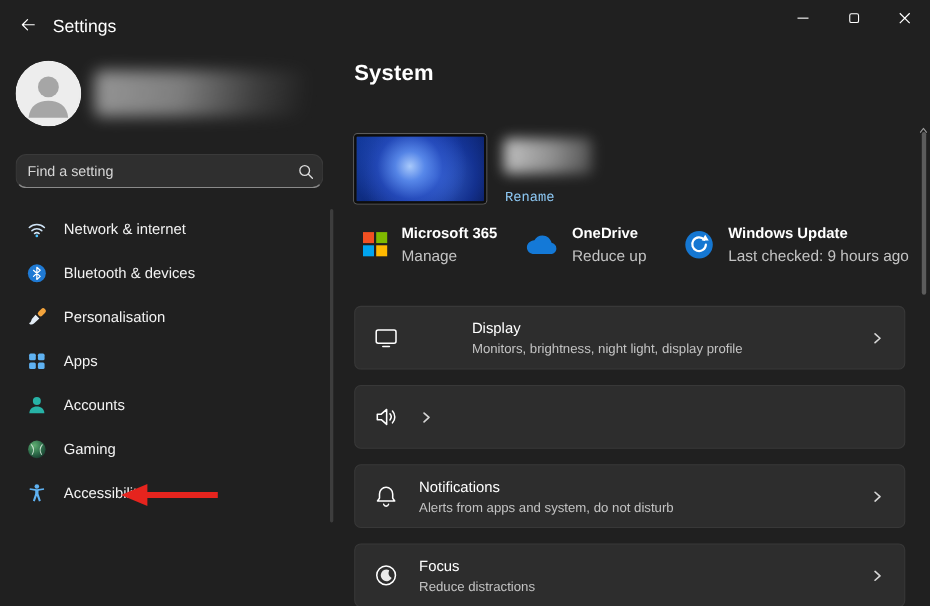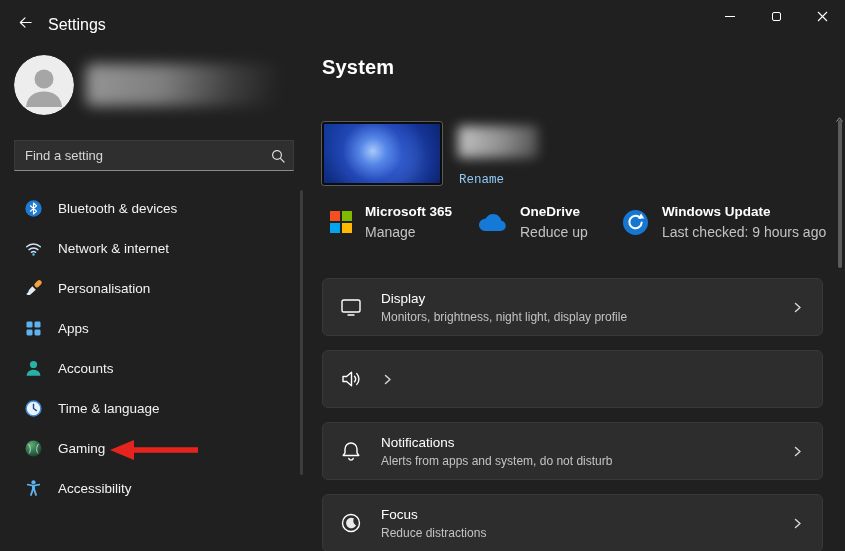--- a/index.html
+++ b/index.html
@@ -21,21 +21,21 @@
   .max-glyph { width: 9px; height: 9px; border: 1px solid #fff; border-radius: 2px; }
 
   
   .profile-avatar { position: absolute; left: 14px; top: 55px; width: 60px; height: 60px; border-radius: 50%; overflow: hidden; cursor: pointer; }
   .blurred-name { position: absolute; left: 86px; top: 64px; width: 192px; height: 42px; border-radius: 6px;
     background: linear-gradient(100deg, #ababab 0%, #8f8f8f 40%, rgba(80,80,80,.75) 75%, rgba(32,32,32,0) 100%);
     filter: blur(7px); opacity: .85; }
 
   
   .search-box { position: absolute; left: 14px; top: 140px; width: 280px; height: 31px;
-    background: #2f2f2f; border: 1px solid #3a3a3a; border-bottom-color: #8a8a8a; border-radius: 0;
+    background: #2f2f2f; border: 1px solid #3a3a3a; border-bottom-color: #8a8a8a; border-radius: 10px;
     display: flex; align-items: center; }
   .search-box input { flex: 1; height: 100%; background: transparent; border: none; outline: none;
     color: #fff; font-size: 13px; padding: 0 10px; font-family: inherit; }
   .search-box input::placeholder { color: #d6d6d6; }
   .search-icon { width: 30px; display: flex; justify-content: center; align-items: center; cursor: pointer; }
 
   
   .sidebar-nav { position: absolute; left: 8px; top: 190px; width: 288px; }
   .nav-item { display: flex; align-items: center; height: 36px; margin-bottom: 4px; border-radius: 4px; padding-left: 15px; cursor: pointer; }
   .nav-icon { width: 20px; height: 20px; display: flex; align-items: center; justify-content: center; margin-right: 15px; flex: none; }
@@ -120,41 +120,41 @@
       <svg width="14" height="14" viewBox="0 0 14 14" fill="none" stroke="#dcdcdc" stroke-width="1.2">
           <circle cx="6" cy="6" r="4.4"></circle>
           <path d="M9.4 9.4 L13 13" stroke-linecap="round"></path>
         </svg>
     </span>
   </div>
 
   <nav class="sidebar-nav">
     <div class="nav-item">
       <span class="nav-icon">
-        <svg width="19" height="19" viewBox="0 0 20 20">
-            <circle cx="10" cy="10" r="8.6" fill="#1f7ad4"></circle>
-            <path d="M6.8 7.1 L13.2 12.9 L10 15.8 V4.2 L13.2 7.1 L6.8 12.9" fill="none" stroke="#fff" stroke-width="1.2" stroke-linejoin="round" stroke-linecap="round"></path>
-          </svg>
-      </span>
-      <span class="nav-label">Bluetooth &amp; devices</span>
-    </div>
-    <div class="nav-item">
-      <span class="nav-icon">
         <svg width="19" height="19" viewBox="0 0 20 20" fill="none" stroke="#cfe3f5" stroke-width="1.5" stroke-linecap="round">
             <path d="M2.8 8.2 a10.5 10.5 0 0 1 14.4 0"></path>
             <path d="M5.3 11.2 a7 7 0 0 1 9.4 0"></path>
             <path d="M7.8 14 a3.6 3.6 0 0 1 4.4 0"></path>
             <circle cx="10" cy="16.3" r="1.3" fill="#4cc2ff" stroke="none"></circle>
           </svg>
       </span>
       <span class="nav-label">Network &amp; internet</span>
     </div>
     <div class="nav-item">
       <span class="nav-icon">
         <svg width="19" height="19" viewBox="0 0 20 20">
+            <circle cx="10" cy="10" r="8.6" fill="#1f7ad4"></circle>
+            <path d="M6.8 7.1 L13.2 12.9 L10 15.8 V4.2 L13.2 7.1 L6.8 12.9" fill="none" stroke="#fff" stroke-width="1.2" stroke-linejoin="round" stroke-linecap="round"></path>
+          </svg>
+      </span>
+      <span class="nav-label">Bluetooth &amp; devices</span>
+    </div>
+    <div class="nav-item">
+      <span class="nav-icon">
+        <svg width="19" height="19" viewBox="0 0 20 20">
             <rect x="12.2" y="0.8" width="5.2" height="8.6" rx="2.4" transform="rotate(45 14.8 5.1)" fill="#f2a33c"></rect>
             <path d="M8.8 7.6 L12.4 11.2 L7.2 16 C5.6 17.5 3 17.2 2.6 15.4 C4.4 14.9 4.6 13.4 5.2 11.6 Z" fill="#e3ecf5"></path>
           </svg>
       </span>
       <span class="nav-label">Personalisation</span>
     </div>
     <div class="nav-item">
       <span class="nav-icon">
         <svg width="19" height="19" viewBox="0 0 20 20" fill="#5fb2f2">
             <rect x="2.6" y="2.6" width="6.4" height="6.4" rx="1.5"></rect>
@@ -166,29 +166,20 @@
       <span class="nav-label">Apps</span>
     </div>
     <div class="nav-item">
       <span class="nav-icon">
         <svg width="19" height="19" viewBox="0 0 20 20" fill="#27b2a6">
             <circle cx="10" cy="5.8" r="3.8"></circle>
             <path d="M2.8 17.6 C2.8 13.6 6 11.2 10 11.2 C14 11.2 17.2 13.6 17.2 17.6 Z"></path>
           </svg>
       </span>
       <span class="nav-label">Accounts</span>
-    </div>
-    <div class="nav-item">
-      <span class="nav-icon">
-        <svg width="19" height="19" viewBox="0 0 20 20">
-            <circle cx="10" cy="10" r="7.8" fill="#eaf3fc" stroke="#3f86d2" stroke-width="1.6"></circle>
-            <path d="M10 5.6 V10 L13.1 12.2" fill="none" stroke="#1c4e8a" stroke-width="1.5" stroke-linecap="round"></path>
-          </svg>
-      </span>
-      <span class="nav-label">Time &amp; language</span>
     </div>
     <div class="nav-item">
       <span class="nav-icon">
         <svg width="19" height="19" viewBox="0 0 20 20">
             <defs>
               <radialGradient id="xg" cx="35%" cy="28%" r="85%">
                 <stop offset="0%" stop-color="#5fae72"></stop>
                 <stop offset="55%" stop-color="#2e6d4a"></stop>
                 <stop offset="100%" stop-color="#15352b"></stop>
               </radialGradient>
@@ -247,21 +238,21 @@
           <path d="M18.2 9.0 A6.2 6.2 0 1 0 19.7 13.4" fill="none" stroke="#fff" stroke-width="2" stroke-linecap="round"></path>
           <polygon points="15.9,9.6 22.3,9.6 19.1,4.4" fill="#fff"></polygon>
         </svg>
     </span>
     <span>
       <div class="ql-title">Windows Update</div>
       <div class="ql-sub">Last checked: 9 hours ago</div>
     </span>
   </div>
 
-  <div class="card" style="top:278px;">
+  <div class="card" style="top:278px;gap:48px;">
     <span class="card-icon">
       <svg width="24" height="24" viewBox="0 0 24 24" fill="none" stroke="#fff" stroke-width="1.4">
           <rect x="3" y="5" width="18" height="12" rx="1.8"></rect>
           <path d="M9 20 h6" stroke-linecap="round"></path>
         </svg>
     </span>
     <span class="card-text">
       <div class="card-title">Display</div>
       <div class="card-sub">Monitors, brightness, night light, display profile</div>
     </span>

